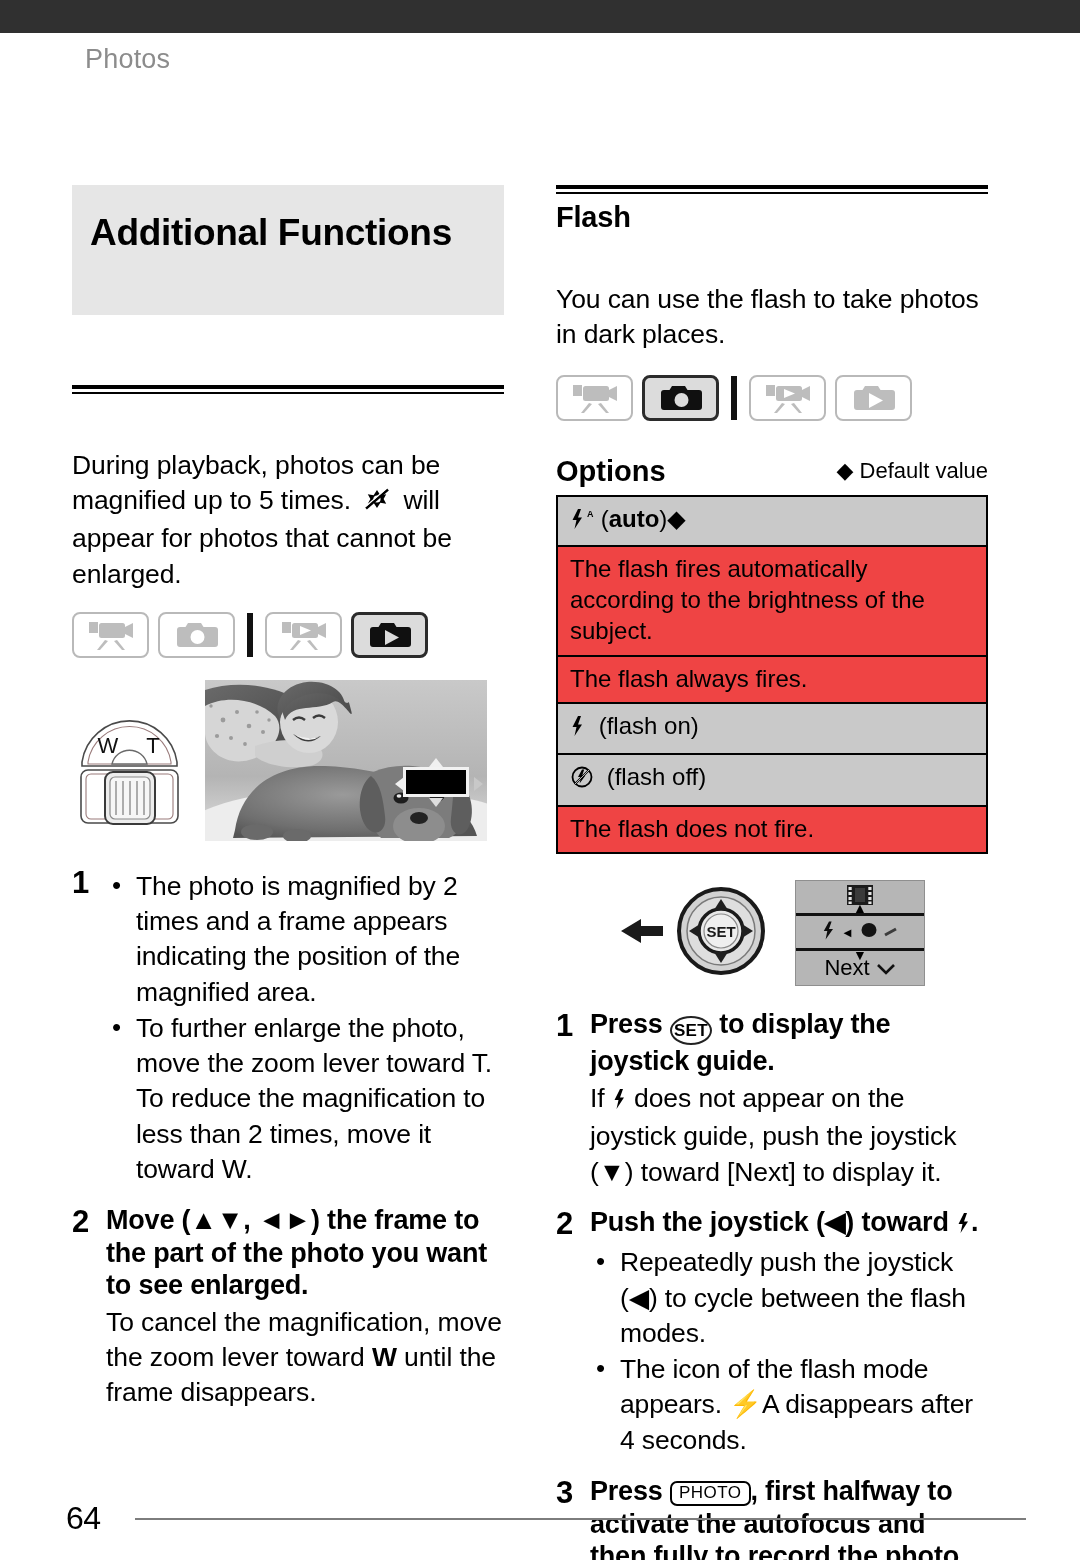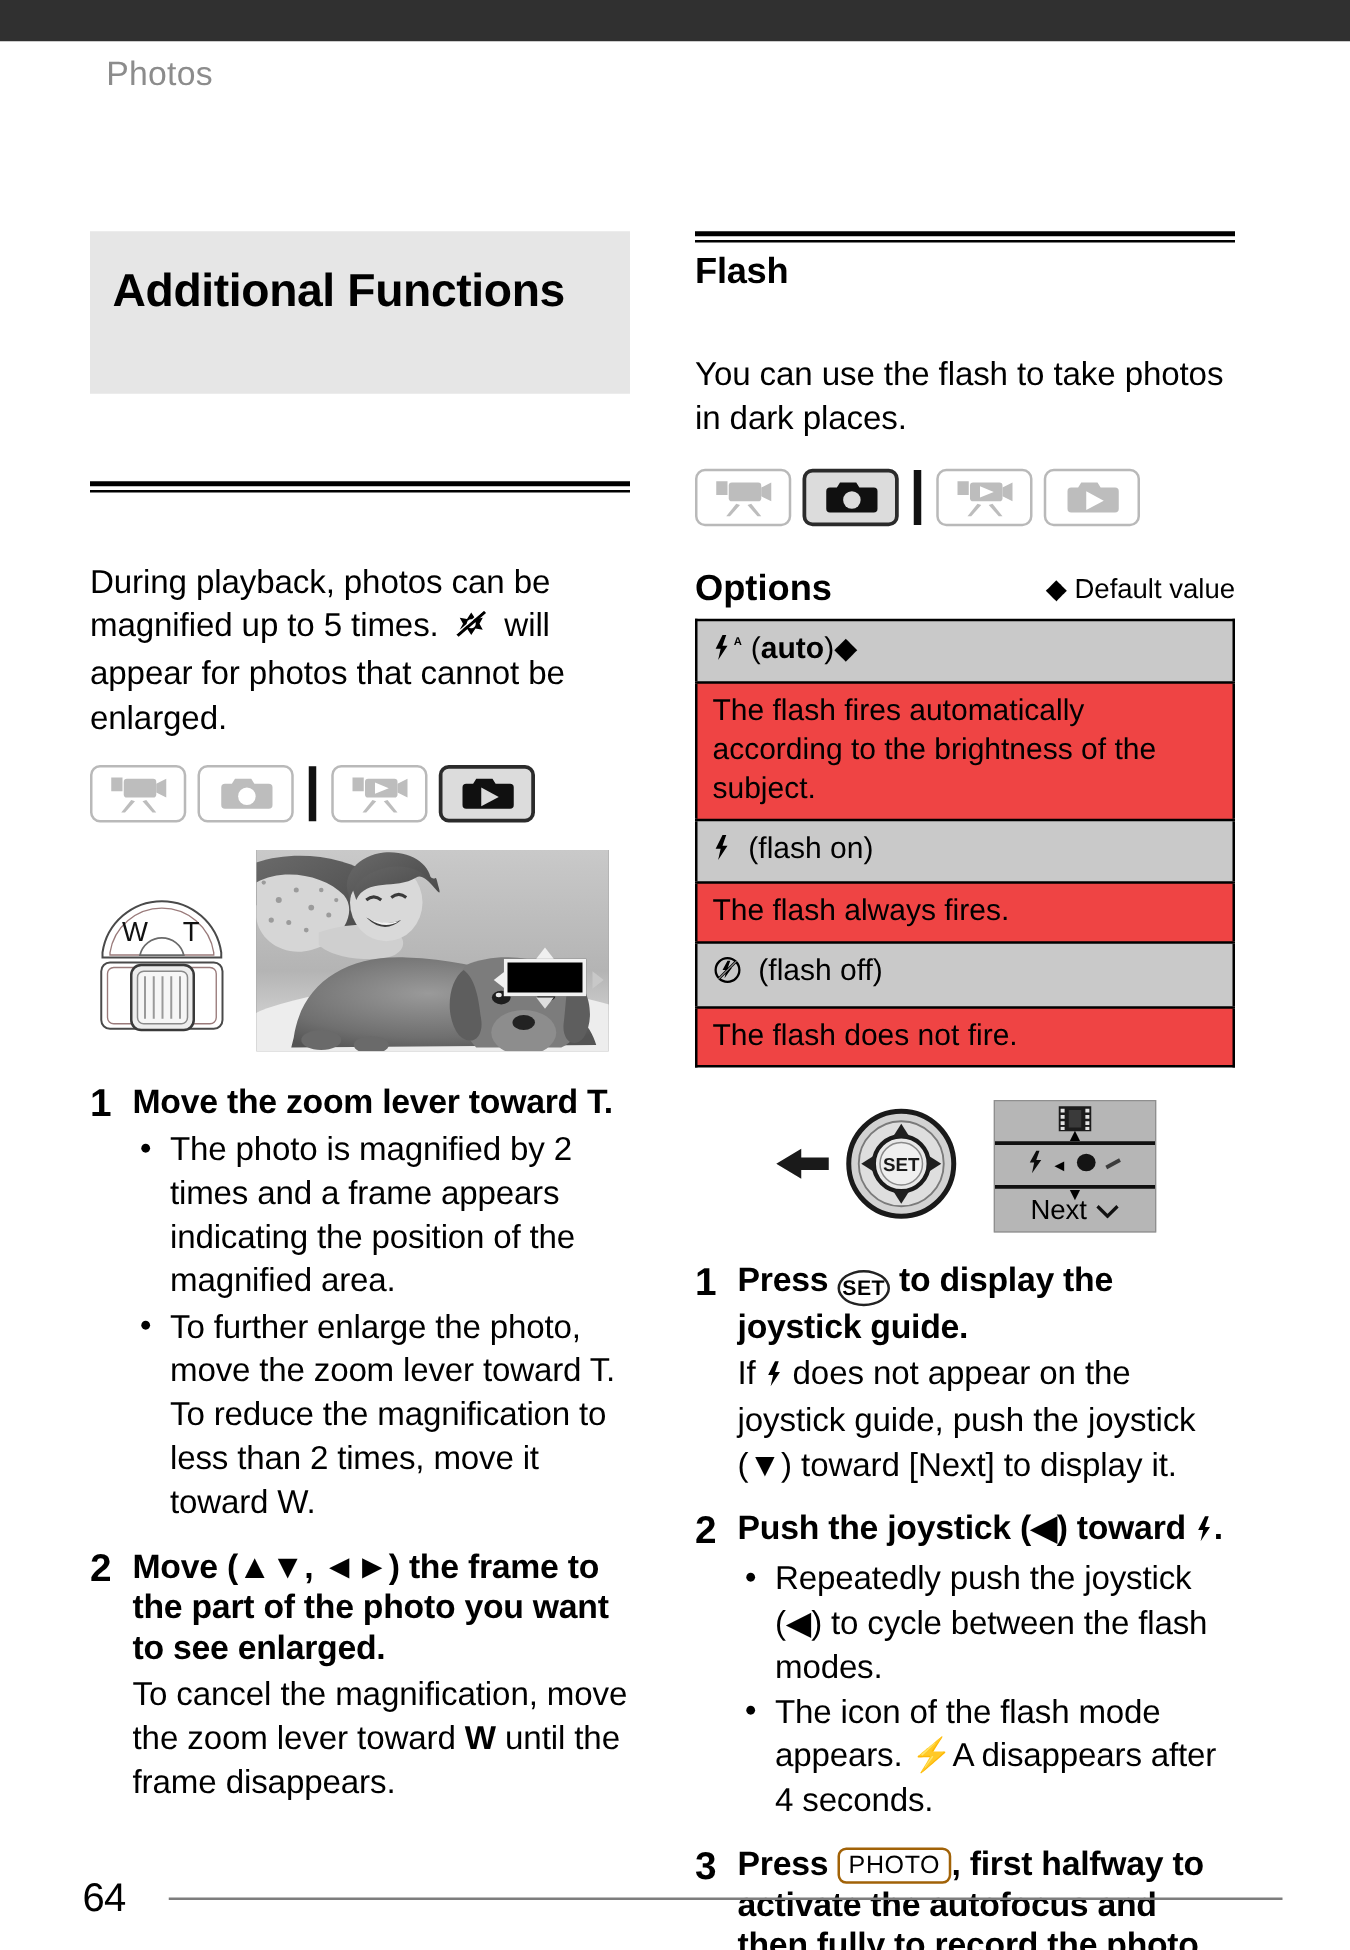--- a/index.html
+++ b/index.html
@@ -228,24 +228,24 @@
   }
   .guide-row:last-child { border-bottom: none; height: 34px; }
   .guide-next {
     font-size: 22px;
     display: flex;
     gap: 6px;
   }
 
   .photo-btn-inline {
     display: inline-block;
-    border: 2px solid #a16207;
+    border: 2px solid #000000;
     border-radius: 7px;
     padding: 0px 7px 1px 7px;
-    font-size: 20px;
+    font-size: 17px;
     font-weight: normal;
     letter-spacing: 0.5px;
     vertical-align: 2px;
   }
   .set-inline {
     display: inline-block;
     border: 2.5px solid #222;
     border-radius: 50%;
     width: 38px;
     height: 25px;
@@ -464,23 +464,20 @@
           <div style="position:absolute;left:34px;bottom:-6px;width:0;height:0;border-left:7px solid transparent;border-right:7px solid transparent;border-top:9px solid #dedede;"></div>
         </div>
       </div>
     </div>
 
     <div style="height:8px"></div>
 
     <div class="step">
       <div class="step-num">1</div>
       <div class="step-main">
-        <div class="step-head">
-          <span>Move the zoom lever toward </span><b class="kbd-letter">T</b><span>.</span>
-        </div>
         <ul class="bullets">
           <li>The photo is magnified by 2 times and a frame appears indicating the position of the magnified area.</li>
           <li>To further enlarge the photo, move the zoom lever toward T. To reduce the magnification to less than 2 times, move it toward W.</li>
         </ul>
       </div>
     </div>
 
     <div class="step">
       <div class="step-num">2</div>
       <div class="step-main">
@@ -572,31 +569,31 @@
               <text x="17" y="9" font-family="Liberation Sans, sans-serif" font-size="9" font-weight="bold" fill="#000">A</text>
             </svg>
           </span>
           <span><span>(</span><b class="nm">auto</b><span>)</span><span>◆</span></span>
         </td>
       </tr>
       <tr>
         <td class="opt-desc">The flash fires automatically according to the brightness of the subject.</td>
       </tr>
       <tr>
+        <td class="opt-desc">The flash always fires.</td>
+      </tr>
+      <tr>
         <td class="opt-name">
           <span style="display:inline-block;vertical-align:-3px;">
             <svg width="16" height="22" viewBox="0 0 16 22">
               <path d="M8 1 L2.5 12 L6.5 12 L4.5 21 L12 9.5 L8 9.5 L11 1 Z" fill="#000"></path>
             </svg>
           </span>
           <span style="margin-left:6px;"><span>(</span><span>flash on</span><span>)</span></span>
         </td>
-      </tr>
-      <tr>
-        <td class="opt-desc">The flash always fires.</td>
       </tr>
       <tr>
         <td class="opt-name">
           <span style="display:inline-block;vertical-align:-4px;">
             <svg width="24" height="24" viewBox="0 0 24 24">
               <circle cx="12" cy="12" r="9.5" fill="none" stroke="#000" stroke-width="1.8"></circle>
               <path d="M12 4.5 L8 12 L11 12 L9.6 18.5 L15.4 10.4 L12.2 10.4 L14.2 4.5 Z" fill="#000"></path>
               <line x1="5" y1="19" x2="19" y2="5" stroke="#000" stroke-width="2"></line>
               <line x1="5" y1="19" x2="19" y2="5" stroke="#fff" stroke-width="0.7"></line>
             </svg>

